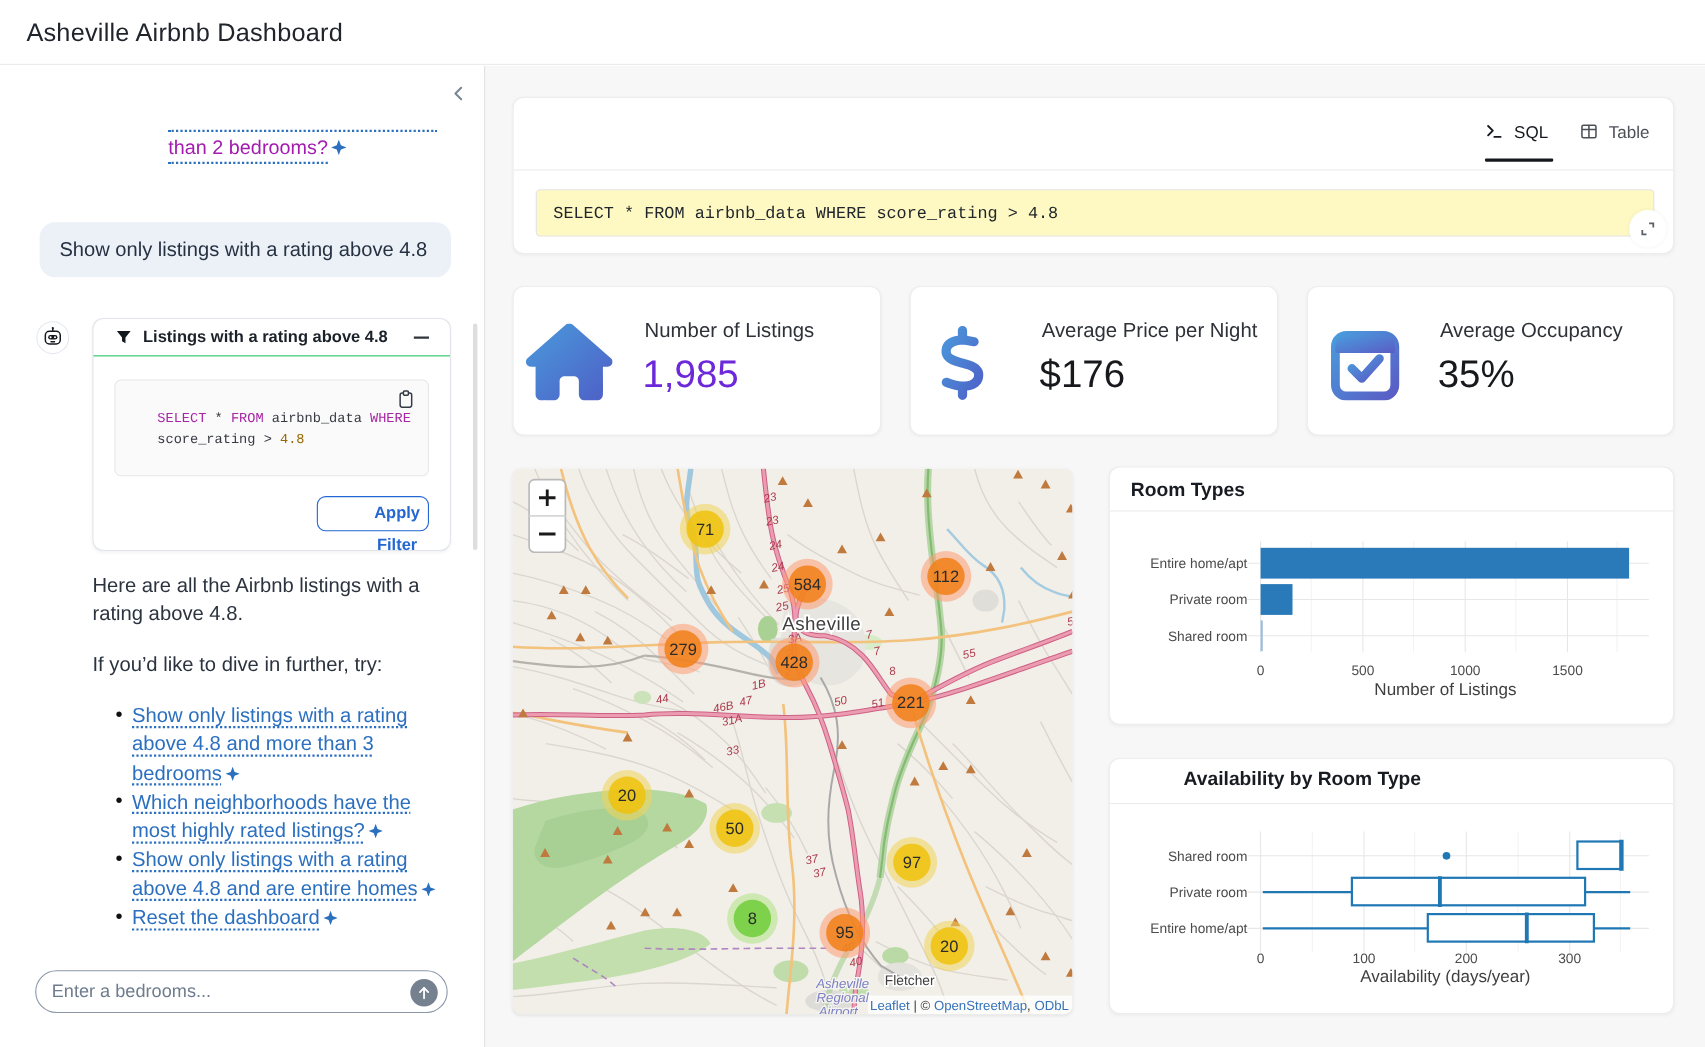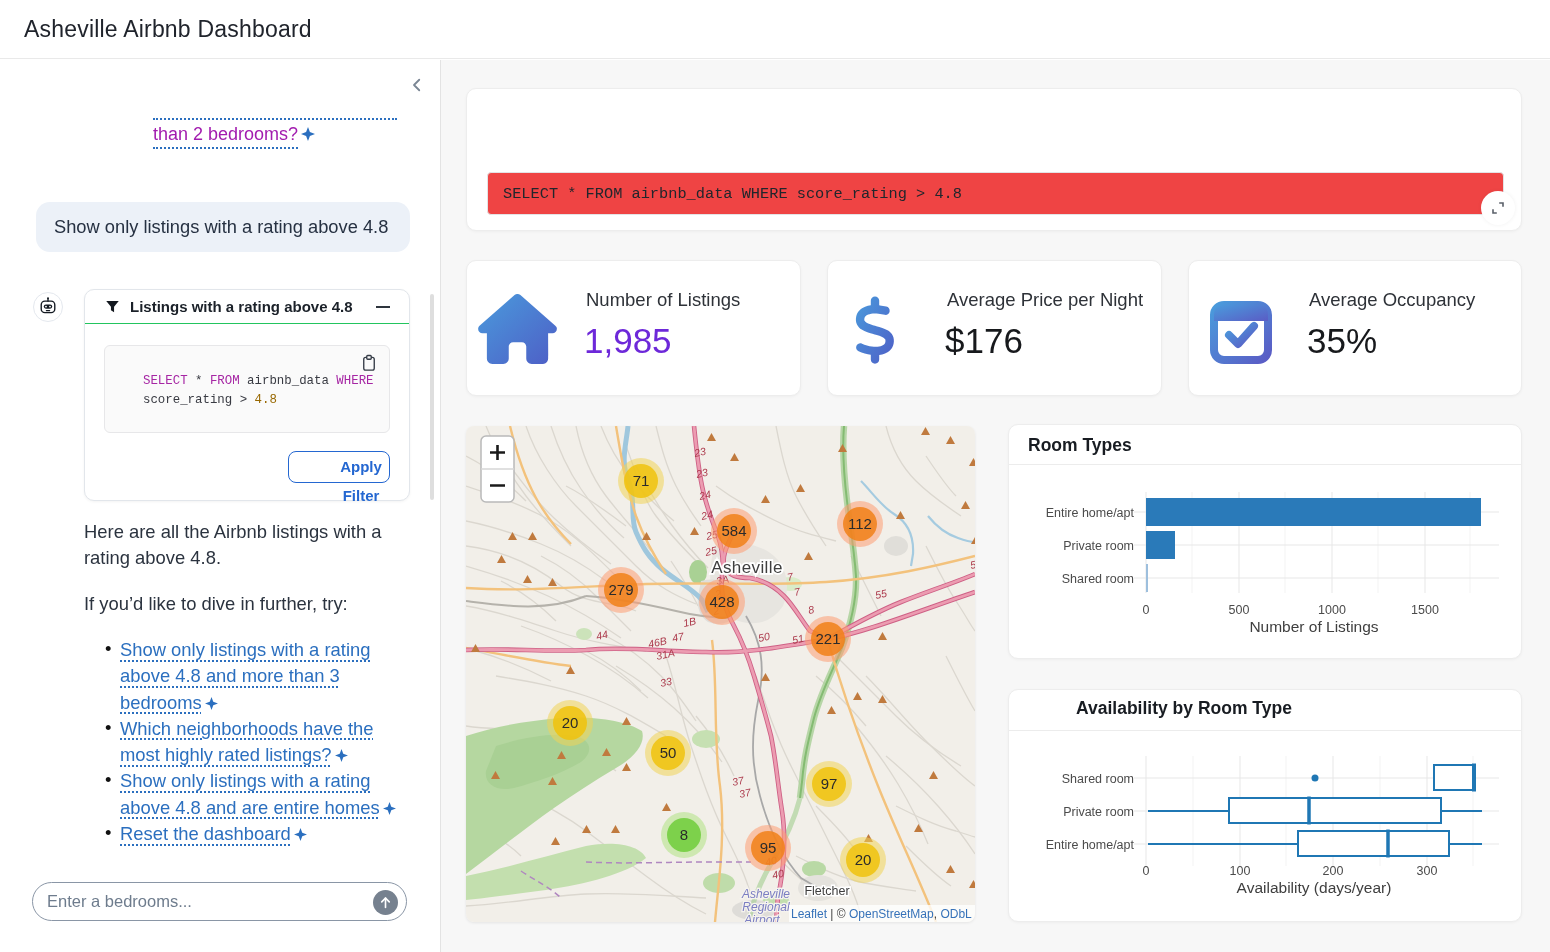--- a/index.html
+++ b/index.html
@@ -96,21 +96,39 @@
   <div style="position:absolute;right:8px;top:7px;width:25px;height:25px;border-radius:50%;background:#76818f;">
     <svg width="15" height="15" viewBox="0 0 24 24" style="margin:5px;" fill="none" stroke="#fff" stroke-width="2.6" stroke-linecap="round" stroke-linejoin="round">
         <line x1="12" y1="20" x2="12" y2="5"></line>
         <polyline points="6,11 12,5 18,11"></polyline>
       </svg>
   </div>
 </div>
 
 <div class="abs" style="left:430px;top:294px;width:4px;height:206px;background:#dedede;border-radius:2px;z-index:6;"></div>
 <div class="card" style="left:466px;top:88px;width:1056px;height:143px;">
-  <div style="position:absolute;left:20px;top:83px;width:1017px;height:43px;background:#ef4444;border:1px solid #e3e3e5;border-radius:4px;text-decoration:underline;">
+  <div style="position:relative;height:66px;border-bottom:1px solid #ececec;">
+    <div style="position:absolute;left:883px;top:22px;">
+      <svg width="17" height="17" viewBox="0 0 24 24" style="vertical-align:-3px;" fill="none" stroke="#15191e" stroke-width="2.4" stroke-linecap="round" stroke-linejoin="round">
+          <polyline points="4,5 10,11 4,17"></polyline>
+          <line x1="12" y1="19" x2="20" y2="19"></line>
+        </svg>
+      <span style="font-size:15.5px;font-weight:500;color:#15191e;margin-left:5px;">SQL</span>
+    </div>
+    <div style="position:absolute;left:883px;top:55px;width:62px;height:2.5px;background:#15191e;border-radius:1px;"></div>
+    <div style="position:absolute;left:969px;top:22px;">
+      <svg width="17" height="17" viewBox="0 0 24 24" style="vertical-align:-3px;" fill="none" stroke="#4c5158" stroke-width="2" stroke-linejoin="round">
+          <rect x="3" y="4" width="18" height="16" rx="2"></rect>
+          <line x1="3" y1="9.5" x2="21" y2="9.5"></line>
+          <line x1="12" y1="4" x2="12" y2="20"></line>
+        </svg>
+      <span style="font-size:15.5px;font-weight:500;color:#4c5158;margin-left:5px;">Table</span>
+    </div>
+  </div>
+  <div style="position:absolute;left:20px;top:83px;width:1017px;height:43px;background:#fef9c3;border:1px solid #e3e3e5;border-radius:4px;text-decoration:underline;">
     <div style="position:absolute;left:15px;top:12px;font-family:'Liberation Mono',monospace;font-size:15.3px;color:#21262c;">SELECT * FROM airbnb_data WHERE score_rating &gt; 4.8</div>
   </div>
   <div style="position:absolute;left:1014px;top:102px;width:34px;height:34px;border-radius:50%;background:#fff;box-shadow:0 0 4px rgba(0,0,0,0.06);">
     <svg width="16" height="16" viewBox="0 0 16 16" style="margin:9px;" fill="none" stroke="#5a6069" stroke-width="1.6" stroke-linejoin="miter">
         <polyline points="9.2,3 13,3 13,6.8"></polyline>
         <polyline points="6.8,13 3,13 3,9.2"></polyline>
       </svg>
   </div>
 </div>
 <div class="card" style="left:466px;top:260px;width:335px;height:136px;">

